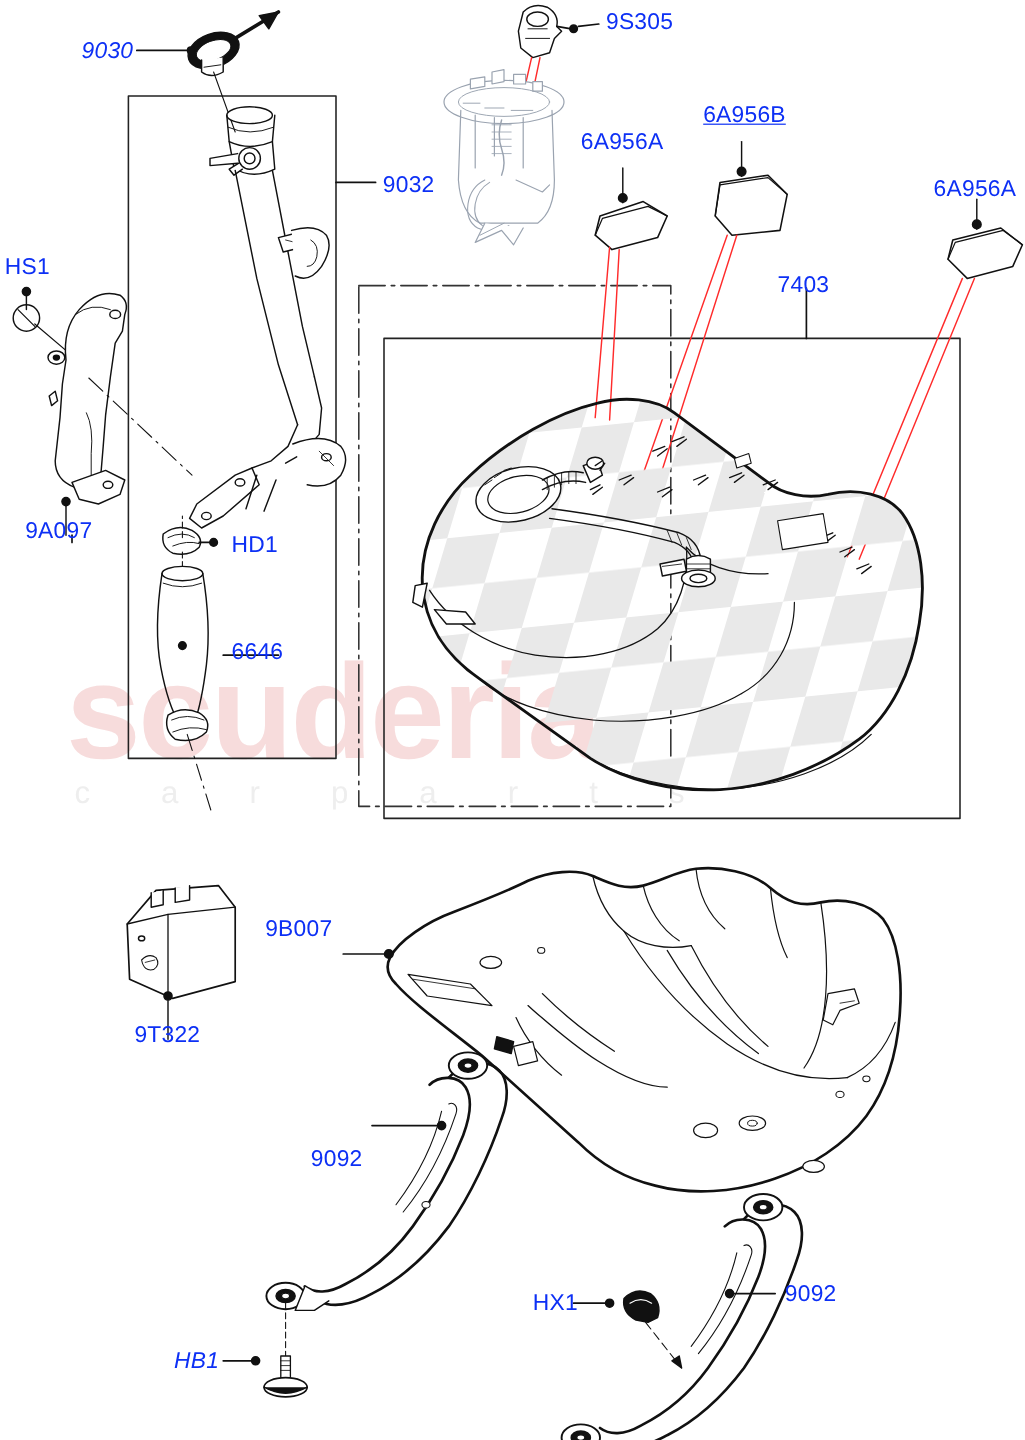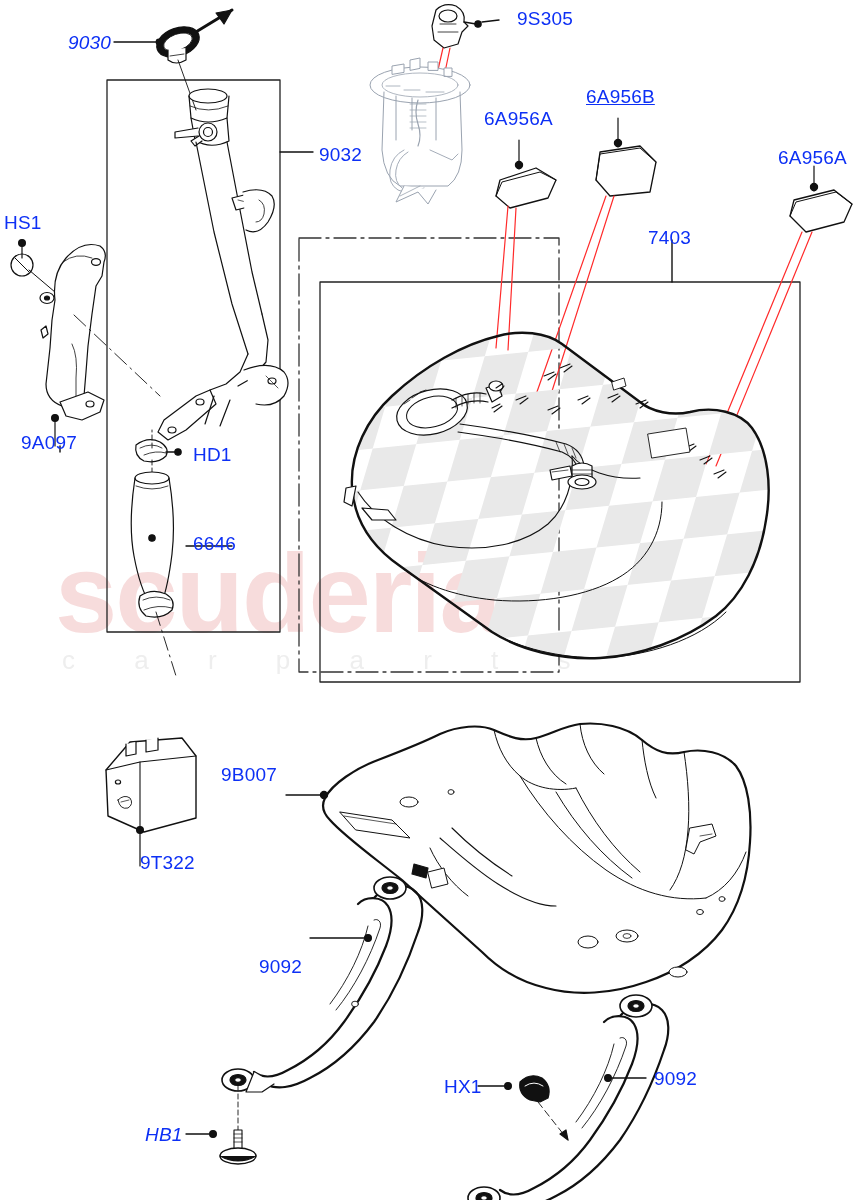--- a/index.html
+++ b/index.html
@@ -384,31 +384,31 @@
         <path d="M672,240 L672,282"></path>
         <path d="M60,452 L60,446"></path>
         <path d="M186,546 L232,546"></path>
         <circle cx="182" cy="546" r="0" fill="#111" stroke="none"></circle>
       </g>
     </g>
   </svg>
 
   <div class="layer">
     <div class="lbl" style="left:68px;  top:32px;font-style:italic;">9030</div>
-    <div class="lbl" style="left:505px; top:8px;margin-left:12px;">9S305</div>
+    <div class="lbl" style="left:505px; top:8px;">9S305</div>
     <div class="lbl" style="left:319px; top:144px;">9032</div>
     <div class="lbl" style="left:484px; top:108px;">6A956A</div>
     <div class="lbl" style="left:586px; top:86px;text-decoration:underline;">6A956B</div>
     <div class="lbl" style="left:778px; top:147px;">6A956A</div>
     <div class="lbl" style="left:648px; top:227px;">7403</div>
     <div class="lbl" style="left:4px;   top:212px;">HS1</div>
     <div class="lbl" style="left:21px;  top:432px;">9A097</div>
     <div class="lbl" style="left:193px; top:444px;">HD1</div>
     <div class="lbl" style="left:193px; top:533px;">6646</div>
     <div class="lbl" style="left:221px; top:764px;">9B007</div>
-    <div class="lbl" style="left:112px; top:852px;margin-left:28px;">9T322</div>
+    <div class="lbl" style="left:112px; top:852px;">9T322</div>
     <div class="lbl" style="left:259px; top:956px;">9092</div>
     <div class="lbl" style="left:145px; top:1124px;font-style:italic;">HB1</div>
     <div class="lbl" style="left:444px; top:1076px;">HX1</div>
     <div class="lbl" style="left:654px; top:1068px;">9092</div>
   </div>
 
 </div>
 
 </body></html>

